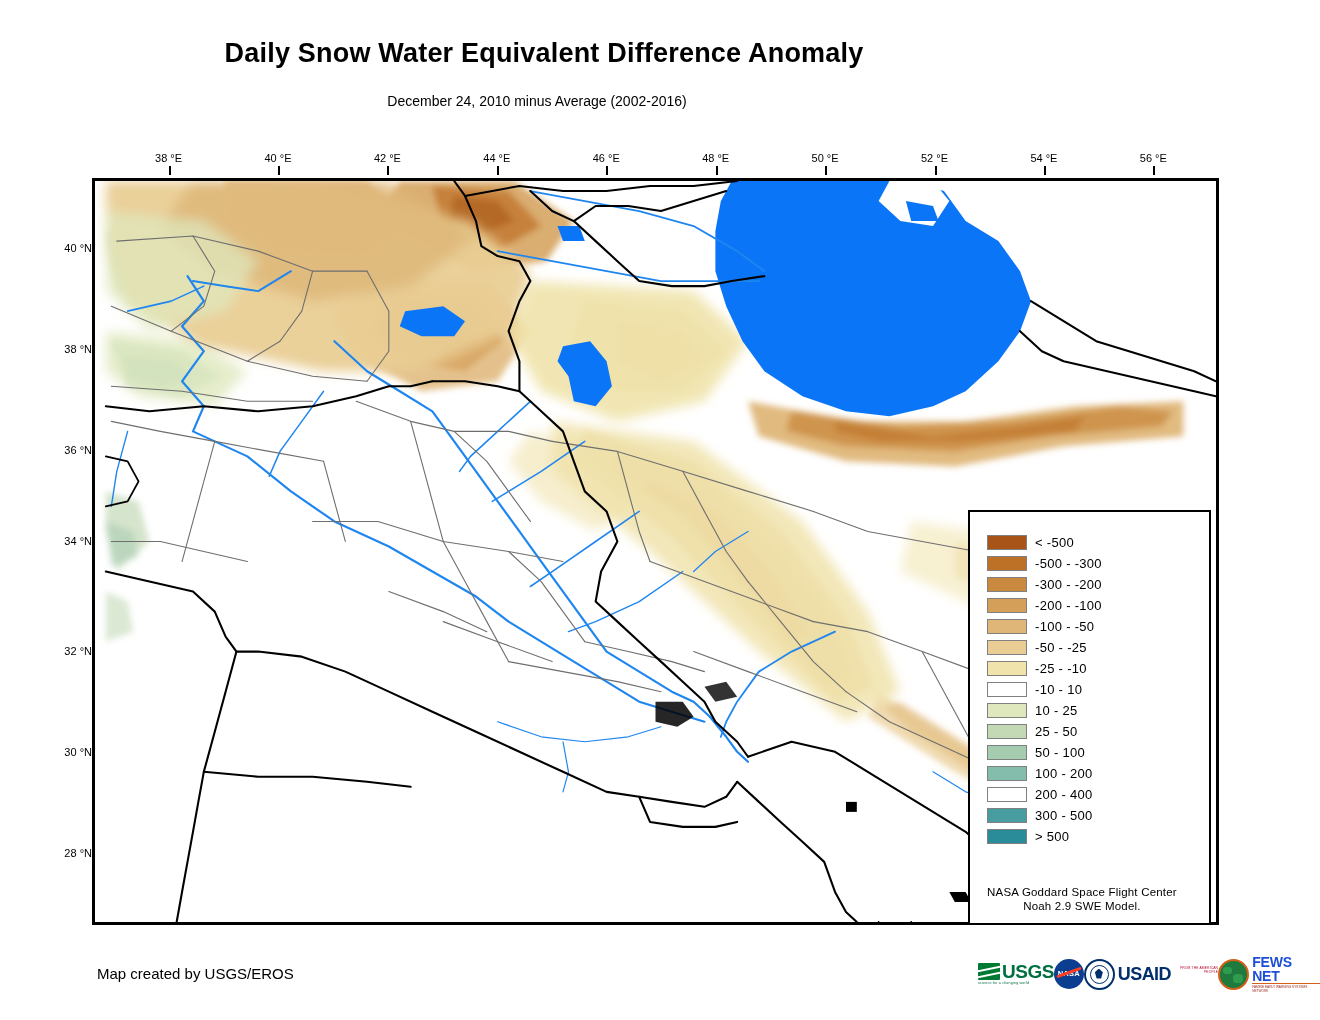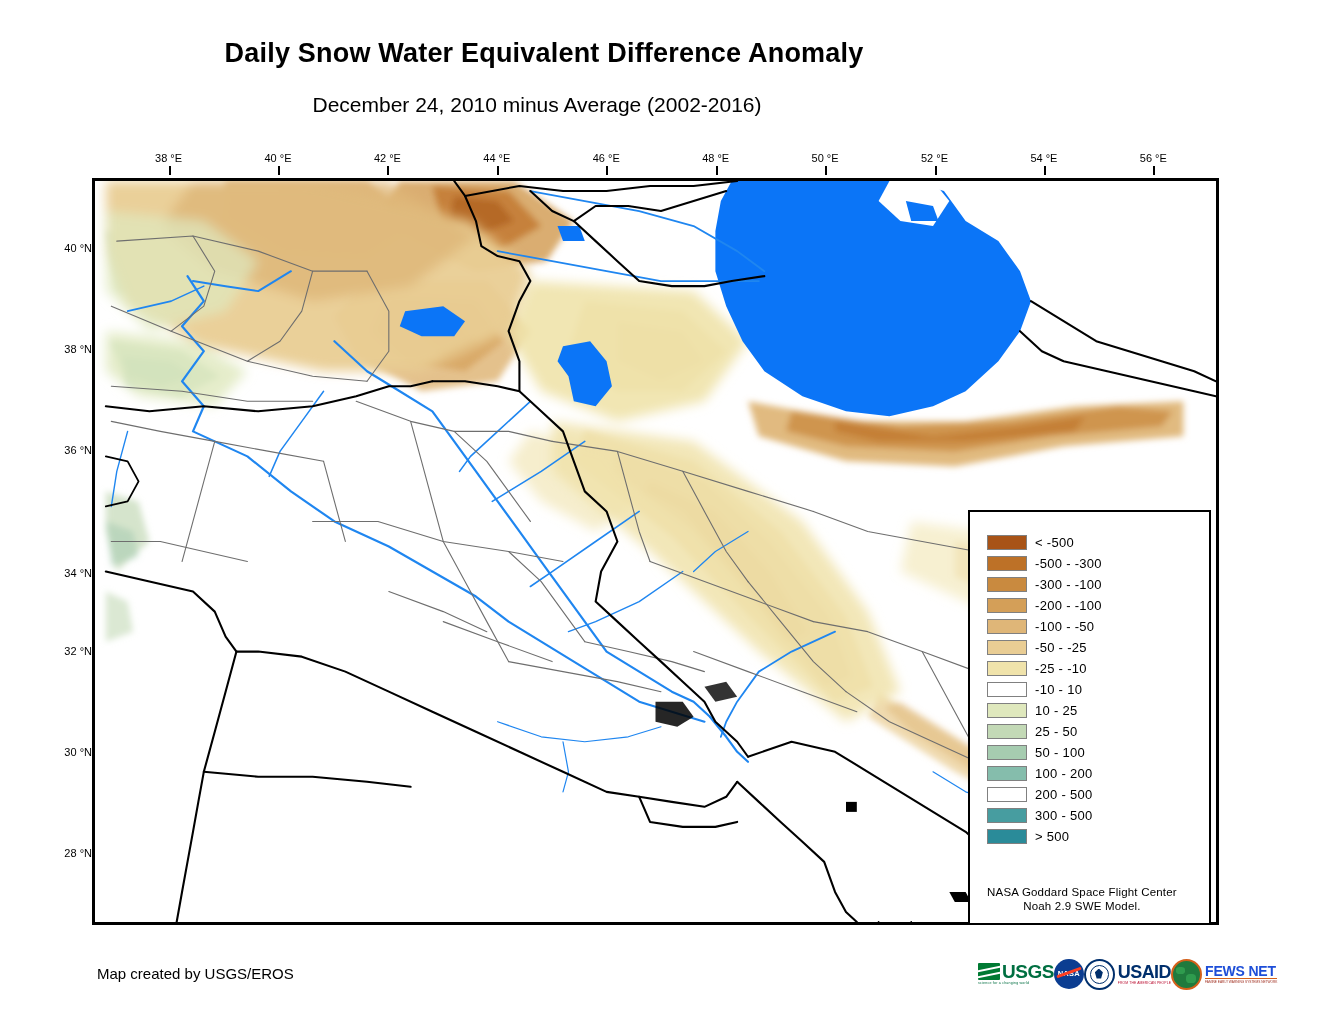--- a/index.html
+++ b/index.html
@@ -3,21 +3,21 @@
 <meta charset="utf-8">
 <style>
   html,body{margin:0;padding:0;background:#ffffff;}
   body{width:1320px;height:1020px;position:relative;overflow:hidden;
        font-family:"Liberation Sans","DejaVu Sans",sans-serif;color:#000;}
 
   
   #title{position:absolute;left:0;top:38px;width:1088px;text-align:center;
          font-size:27px;font-weight:bold;letter-spacing:.2px;}
   #subtitle{position:absolute;left:0;top:93px;width:1074px;text-align:center;
-            font-size:21px;font-weight:normal;}
+            font-size:14px;font-weight:normal;}
 
   
   #map-frame{position:absolute;left:92px;top:178px;width:1127px;height:747px;
              border:3px solid #000;box-sizing:border-box;background:#ffffff;
              overflow:hidden;}
   #map-canvas{position:absolute;left:0;top:0;width:100%;height:100%;}
 
   
   .tick-lon{position:absolute;top:152px;font-size:11px;text-align:center;
             width:60px;margin-left:-30px;}
@@ -65,21 +65,21 @@
   .logo-nasa .swoosh{position:absolute;left:2px;top:12px;width:26px;height:3px;
                      background:#fc3d21;transform:rotate(-20deg);border-radius:2px;}
 
   .logo-usaid{display:flex;align-items:center;}
   .lg-seal{width:27px;height:27px;border-radius:50%;background:#fff;
            border:2px solid #002f6c;position:relative;margin-right:3px;flex:0 0 auto;}
   .lg-seal::before{content:"";position:absolute;left:4px;top:4px;right:4px;bottom:4px;
            border-radius:50%;border:1px solid #002f6c;}
   .lg-seal::after{content:"";position:absolute;left:9px;top:8px;width:8px;height:10px;
            background:#002f6c;clip-path:polygon(50% 0,100% 38%,78% 100%,22% 100%,0 38%);}
-  .lg-usaid-wrap{display:flex;flex-direction:column;}
+  .lg-usaid-wrap{display:flex;flex-direction:row;text-align:right;}
   .lg-usaid-txt{font-size:18px;font-weight:bold;color:#002f6c;letter-spacing:-.6px;
                 line-height:17px;}
   .lg-usaid-sub{font-size:3.4px;color:#ba0c2f;letter-spacing:.1px;}
 
   .logo-fews{display:flex;align-items:center;}
   .lg-globe{width:27px;height:27px;border-radius:50%;background:#1f7a3d;
             border:2.5px solid #d4601a;position:relative;margin-right:3px;
             flex:0 0 auto;overflow:hidden;}
   .lg-globe::before{content:"";position:absolute;left:3px;top:6px;width:9px;height:7px;
             background:#2f9b4e;border-radius:40%;}
@@ -105,21 +105,21 @@
     <div class="tick-lon" style="left: 715.68px;">48 °E<i></i></div>
     <div class="tick-lon" style="left: 825.097px;">50 °E<i></i></div>
     <div class="tick-lon" style="left: 934.515px;">52 °E<i></i></div>
     <div class="tick-lon" style="left: 1043.93px;">54 °E<i></i></div>
     <div class="tick-lon" style="left: 1153.35px;">56 °E<i></i></div>
   </div>
 <div id="lat-ticks">
     <div class="tick-lat" style="top: 248.662px;">40 °N<i></i></div>
     <div class="tick-lat" style="top: 349.608px;">38 °N<i></i></div>
     <div class="tick-lat" style="top: 450.554px;">36 °N<i></i></div>
-    <div class="tick-lat" style="top: 574px;">34 °N<i></i></div>
+    <div class="tick-lat" style="top: 542px;">34 °N<i></i></div>
     <div class="tick-lat" style="top: 652.446px;">32 °N<i></i></div>
     <div class="tick-lat" style="top: 753.392px;">30 °N<i></i></div>
     <div class="tick-lat" style="top: 854.338px;">28 °N<i></i></div>
   </div>
 
 <div id="map-frame">
   <svg id="map-canvas" viewBox="0 0 1127 747" preserveAspectRatio="none">
       <defs>
         <filter id="soft" x="-25%" y="-25%" width="150%" height="150%">
           <feGaussianBlur stdDeviation="3.2"></feGaussianBlur>
@@ -251,21 +251,21 @@
       <div class="leg-row">
         <span class="leg-sw" style="background: rgb(168, 83, 23);"></span>
         <span class="leg-lb">&lt; -500</span>
       </div>
       <div class="leg-row">
         <span class="leg-sw" style="background: rgb(189, 113, 39);"></span>
         <span class="leg-lb">-500 - -300</span>
       </div>
       <div class="leg-row">
         <span class="leg-sw" style="background: rgb(201, 138, 63);"></span>
-        <span class="leg-lb">-300 - -100</span>
+        <span class="leg-lb">-300 - -200</span>
       </div>
       <div class="leg-row">
         <span class="leg-sw" style="background: rgb(212, 159, 88);"></span>
         <span class="leg-lb">-200 - -100</span>
       </div>
       <div class="leg-row">
         <span class="leg-sw" style="background: rgb(223, 182, 120);"></span>
         <span class="leg-lb">-100 - -50</span>
       </div>
       <div class="leg-row">
@@ -291,21 +291,21 @@
       <div class="leg-row">
         <span class="leg-sw" style="background: rgb(166, 204, 176);"></span>
         <span class="leg-lb">50 - 100</span>
       </div>
       <div class="leg-row">
         <span class="leg-sw" style="background: rgb(133, 189, 172);"></span>
         <span class="leg-lb">100 - 200</span>
       </div>
       <div class="leg-row">
         <span class="leg-sw"></span>
-        <span class="leg-lb">200 - 500</span>
+        <span class="leg-lb">200 - 400</span>
       </div>
       <div class="leg-row">
         <span class="leg-sw" style="background: rgb(71, 157, 160);"></span>
         <span class="leg-lb">300 - 500</span>
       </div>
       <div class="leg-row">
         <span class="leg-sw" style="background: rgb(42, 139, 153);"></span>
         <span class="leg-lb">&gt; 500</span>
       </div>
     </div>

